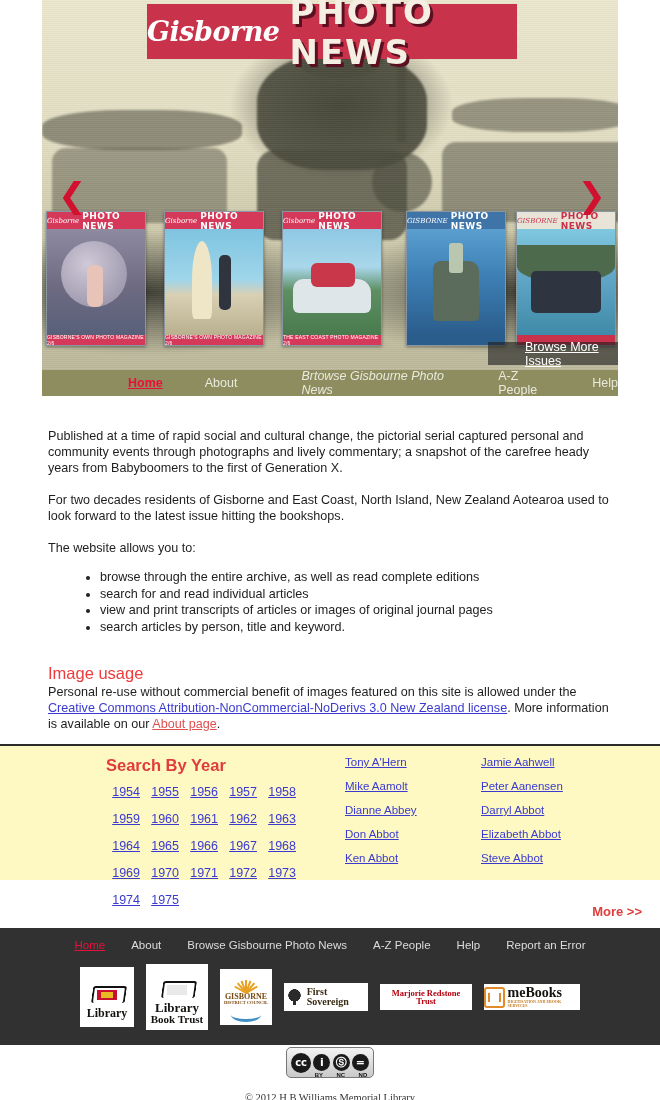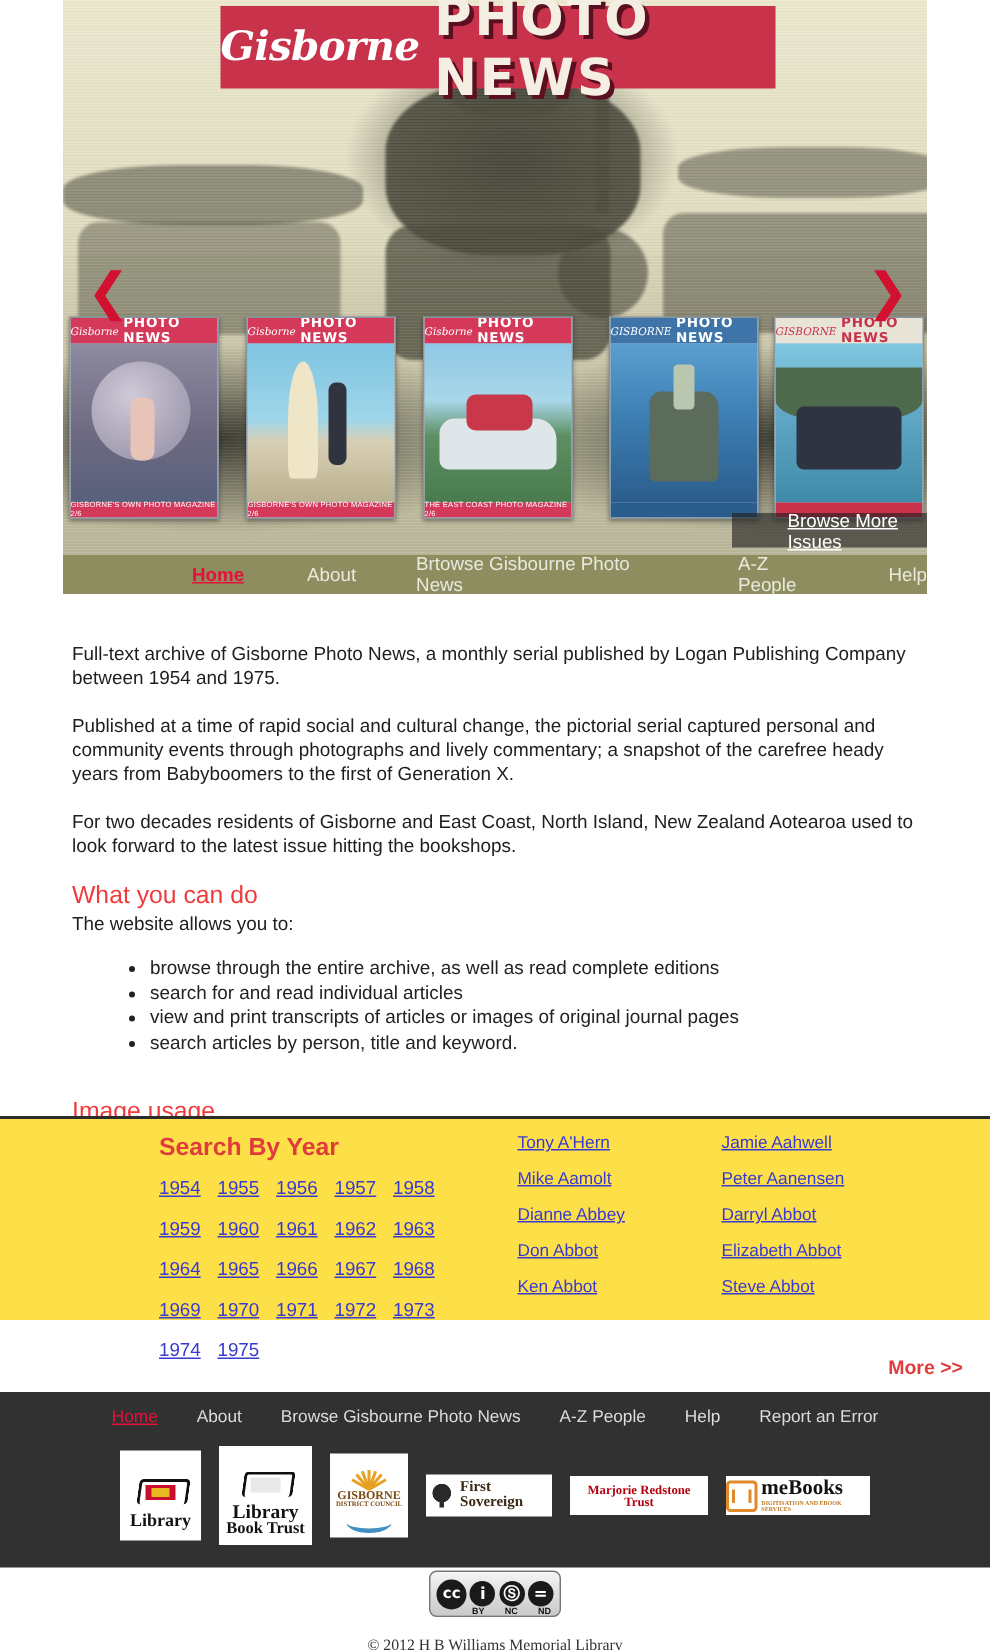--- a/index.html
+++ b/index.html
@@ -107,21 +107,21 @@
     position:absolute;left:42px;top:370px;width:576px;height:26px;
     background:#8d8d5f;display:flex;align-items:center;
   }
   .topnav a{
     color:#e9e9de;font-size:12.5px;text-decoration:none;font-family:"Liberation Sans",sans-serif;
     cursor:pointer;
   }
   .topnav a.active{color:#e8103a;text-decoration:underline;font-weight:bold;}
   .topnav .n1{margin-left:86px;}
   .topnav .n2{margin-left:42px;}
-  .topnav .n3{margin-left:40px;}
+  .topnav .n3{margin-left:64px;font-style:italic;}
   .topnav .n4{margin-left:38px;}
   .topnav .n5{margin-left:38px;}
 
   
   .advsearch{
     position:absolute;left:0;top:399px;width:660px;height:24px;
     display:flex;align-items:center;justify-content:center;gap:7px;
   }
   .mag-box{
     width:19px;height:19px;background:#2f2f2f;display:flex;align-items:center;justify-content:center;
@@ -145,30 +145,30 @@
   .content .lead{margin:0 0 13px 0;font-size:12.6px;line-height:16px;}
   .content ul{margin:0 0 14px 0;padding-left:52px;}
   .content li{font-size:12.6px;line-height:16.5px;margin:0;}
   .sect-gap{height:15px;}
   .content a.blue{color:#3a3ad0;text-decoration:underline;cursor:pointer;}
   .content a.red{color:#e05050;text-decoration:underline;cursor:pointer;}
 
   
   .rule{position:absolute;left:0;width:660px;height:2px;background:#2c2c2c;}
   .rule.top{top:744px;}
-  .searchsect{position:absolute;left:0;top:746px;width:660px;height:134px;background:#fde047;}
+  .searchsect{position:absolute;left:0;top:746px;width:660px;height:134px;background:#fef9c3;}
   .sec-title{
     color:#e03c3c;font-size:16.5px;font-weight:bold;font-family:"Liberation Sans",sans-serif;
   }
   .by-year{position:absolute;left:106px;top:10px;width:210px;}
   .by-year .sec-title{margin-bottom:10px;}
   .yr-grid{display:flex;flex-wrap:wrap;width:195px;}
   .yr-grid a{
     width:34px;margin-right:5px;margin-bottom:13px;color:#3a3ad0;font-size:12.5px;
-    text-decoration:underline;cursor:pointer;font-family:"Liberation Sans",sans-serif;
+    text-decoration:underline;cursor:pointer;font-family:"Liberation Sans",sans-serif;text-align:right;
   }
   .by-people{position:absolute;left:345px;top:10px;width:280px;}
   .by-people .sec-title{margin-bottom:11px;}
   .ppl-grid{display:flex;flex-wrap:wrap;width:272px;}
   .ppl-grid a{
     width:116px;margin-right:20px;margin-bottom:12px;color:#3a3ad0;font-size:11.5px;
     text-decoration:underline;cursor:pointer;font-family:"Liberation Sans",sans-serif;
     white-space:nowrap;
   }
   .more-link{
@@ -334,25 +334,23 @@
   <div class="topnav">
     <a class="n1 active">Home</a>
     <a class="n2">About</a>
     <a class="n3">Brtowse Gisbourne Photo News</a>
     <a class="n4">A-Z People</a>
     <a class="n5">Help</a>
   </div>
 
 
   <div class="content">
-    <p>Full-text archive of Gisborne Photo News, a monthly serial published by Logan Publishing Company between 1954 and 1975.</p>
     <p>Published at a time of rapid social and cultural change, the pictorial serial captured personal and community events through photographs and lively commentary; a snapshot of the carefree heady years from Babyboomers to the first of Generation X.</p>
     <p>For two decades residents of Gisborne and East Coast, North Island, New Zealand Aotearoa used to look forward to the latest issue hitting the bookshops.</p>
 
-    <h2>What you can do</h2>
     <p class="lead">The website allows you to:</p>
     <ul>
       <li>browse through the entire archive, as well as read complete editions</li>
       <li>search for and read individual articles</li>
       <li>view and print transcripts of articles or images of original journal pages</li>
       <li>search articles by person, title and keyword.</li>
     </ul>
 
     <div class="sect-gap"></div>
     <h2>Image usage</h2>

